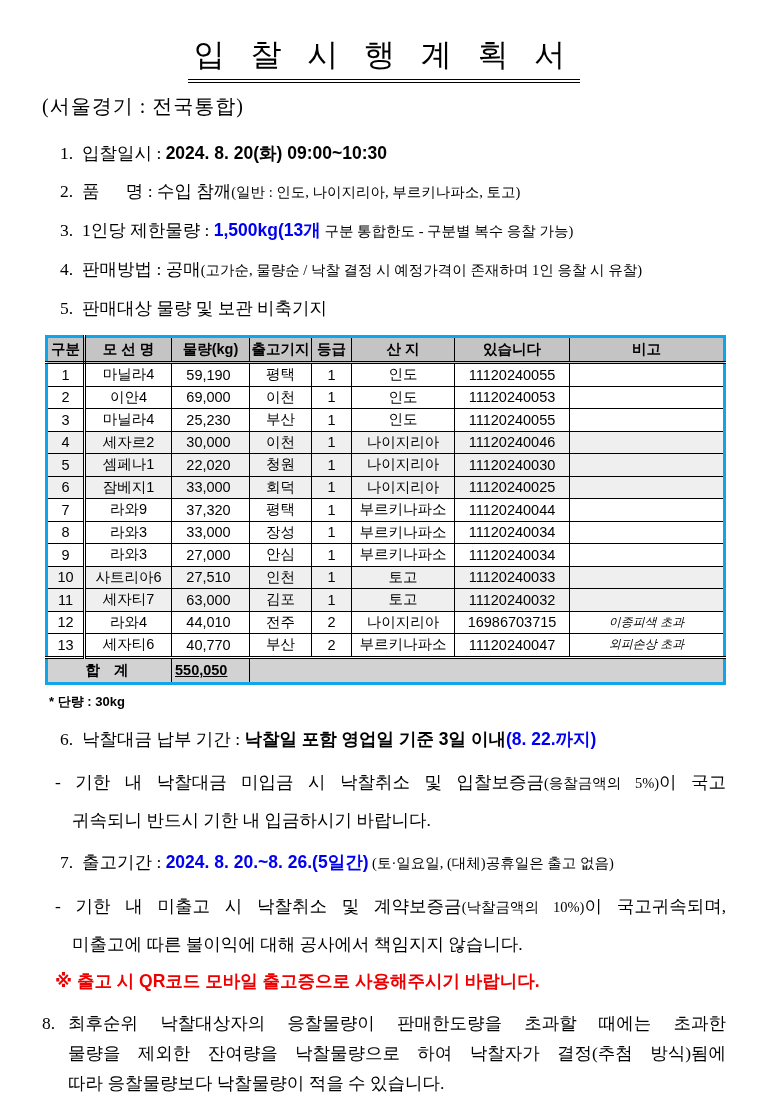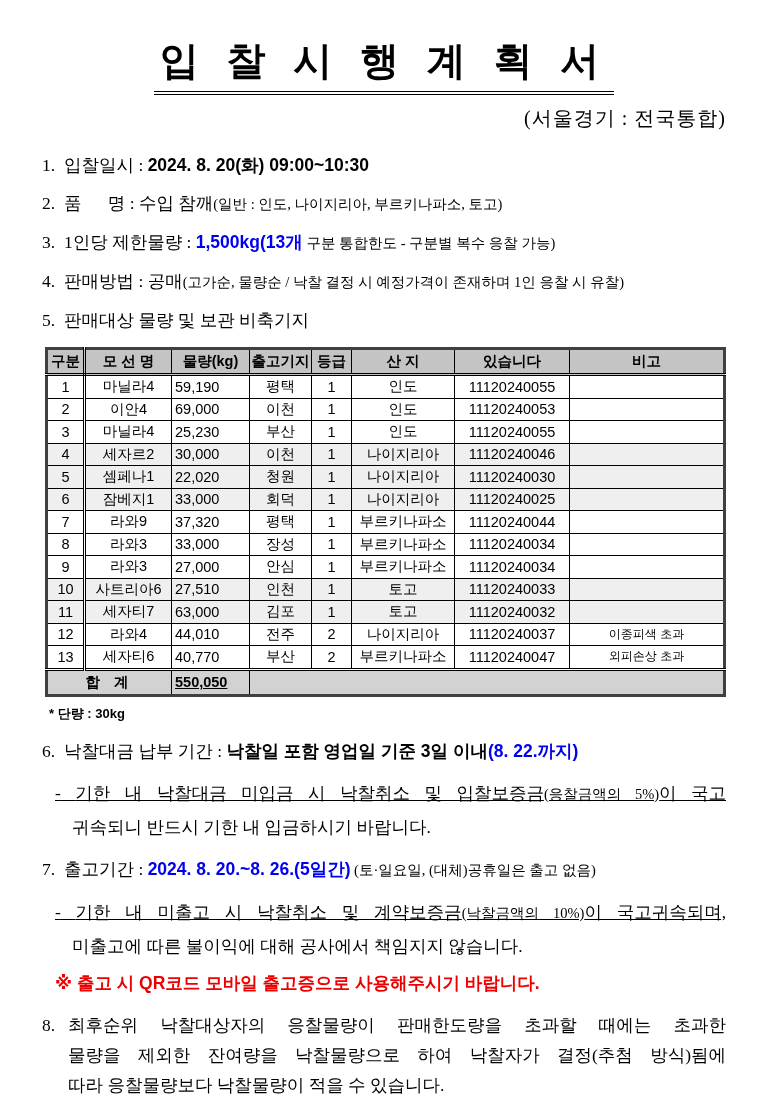--- a/index.html
+++ b/index.html
@@ -11,69 +11,69 @@
   }
   html,body{margin:0;padding:0;background:#ffffff;}
   .page{
     position:relative;width:770px;height:1096px;background:#fff;color:#000;
     box-sizing:border-box;padding:34px 44px 0 42px;overflow:hidden;
     font-family:"Liberation Serif","DejaVu Serif",serif;
   }
   
   .title-wrap{text-align:center;}
   .doc-title{
-    display:inline-block;font-weight:bold;font-size:39px;letter-spacing:9px;
+    display:inline-block;font-weight:normal;font-size:31px;letter-spacing:9px;
     border-bottom:4px double #000;padding:0 6px 3px 6px;
   }
-  .subtitle{text-align:right;font-size:20px;margin-top:10px;letter-spacing:1px;}
+  .subtitle{text-align:left;font-size:20px;margin-top:10px;letter-spacing:1px;}
 
   
   .items{margin-top:22px;}
-  .item{font-size:17.5px;margin-bottom:15px;white-space:nowrap;line-height:23px;}
+  .item{font-size:17.5px;margin-bottom:15px;white-space:nowrap;line-height:23px;margin-left:18px;}
   .item .num{display:inline-block;min-width:22px;}
   .bsans{font-family:"Liberation Sans","DejaVu Sans",sans-serif;font-weight:bold;}
   .blue{color:var(--accent-blue);font-family:"Liberation Sans","DejaVu Sans",sans-serif;font-weight:bold;}
   .detail{font-size:14.5px;}
   .small{font-size:14.5px;}
 
   
   .vol-table{
     border-collapse:collapse;table-layout:fixed;width:678px;margin:6px 0 0 3px;
     font-family:"Liberation Sans","DejaVu Sans",sans-serif;
-    border:3px solid #404040;
+    border:3px solid #0ea5e9;
   }
   .vol-table th{
     background:var(--header-bg);font-weight:bold;font-size:14.5px;
     border:1px solid #000;border-bottom:3px double #000;padding:2px 0;height:19px;
   }
   .vol-table td{
     border:1px solid #000;font-size:14.5px;padding:1px 3px;text-align:center;height:19.5px;
     overflow:hidden;
   }
   .vol-table th:first-child,.vol-table tbody td.c0{border-right:3px double #000;}
-  .vol-table td.c2{text-align:left;padding-right:7px;}
-  .vol-table td.c7{font-size:12px;}
+  .vol-table td.c2{text-align:center;padding-right:7px;}
+  .vol-table td.c7{font-size:12px;font-style:italic;}
   .vol-table tr.shaded td{background:var(--band-bg);}
   .vol-table tfoot td{
     background:var(--total-bg);border-top:3px double #000;font-weight:bold;height:21px;
   }
   .vol-table tfoot .total-label{letter-spacing:5px;}
   .vol-table tfoot .total-qty{text-align:left;padding-right:15px;text-decoration:underline;}
   .w0{width:38px}.w1{width:87px}.w2{width:78px}.w3{width:62px}
   .w4{width:40px}.w5{width:103px}.w6{width:115px}.w7{width:155px}
 
   .unit-note{
     font-family:"Liberation Sans","DejaVu Sans",sans-serif;font-weight:bold;
     font-size:13px;margin:8px 0 0 7px;
   }
 
   
   .subline{
-    font-size:17.5px;line-height:24px;margin-top:18px;padding-left:13px;
-    text-align:justify;text-align-last:justify;text-decoration:underline;
+    font-size:17.5px;line-height:32px;margin-top:12px;padding-left:13px;
+    text-align:justify;text-align-last:justify;
   }
   .subline2{font-size:17.5px;line-height:24px;margin-top:9px;padding-left:30px;}
   .warn{
     font-family:"Liberation Sans","DejaVu Sans",sans-serif;font-weight:bold;
     color:var(--accent-red);font-size:17.5px;margin-top:13px;padding-left:13px;
   }
 
   .gap6{margin-top:17px;}
   .gap7{margin-top:19px;}
   .gap8{margin-top:15px;}
@@ -254,21 +254,21 @@
           <td class="c6">11120240032</td>
           <td class="c7"></td>
         </tr>
         <tr>
           <td class="c0">12</td>
           <td class="c1">라와4</td>
           <td class="c2">44,010</td>
           <td class="c3">전주</td>
           <td class="c4">2</td>
           <td class="c5">나이지리아</td>
-          <td class="c6">11120240037</td>
+          <td class="c6">16986703715</td>
           <td class="c7">이종피색 초과</td>
         </tr>
         <tr>
           <td class="c0">13</td>
           <td class="c1">세자티6</td>
           <td class="c2">40,770</td>
           <td class="c3">부산</td>
           <td class="c4">2</td>
           <td class="c5">부르키나파소</td>
           <td class="c6">11120240047</td>

